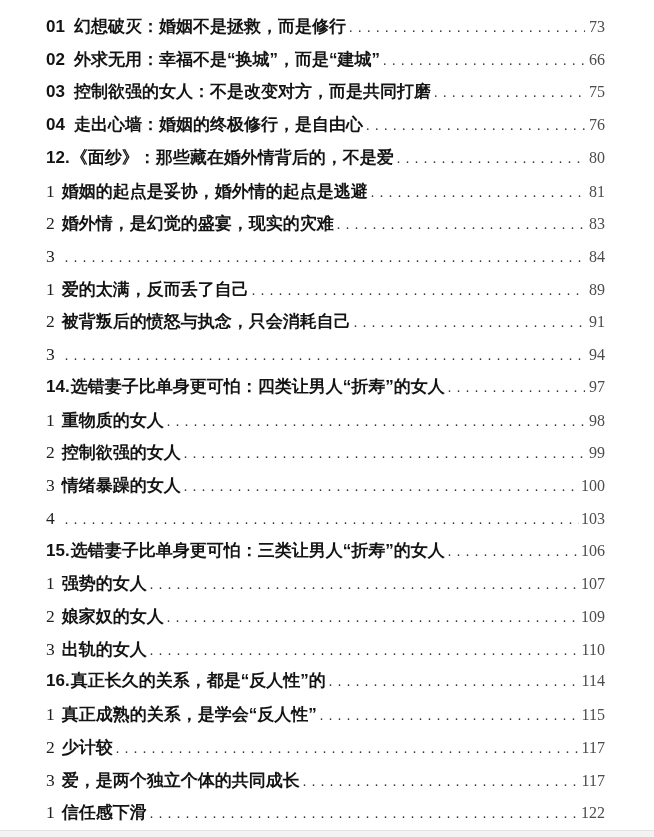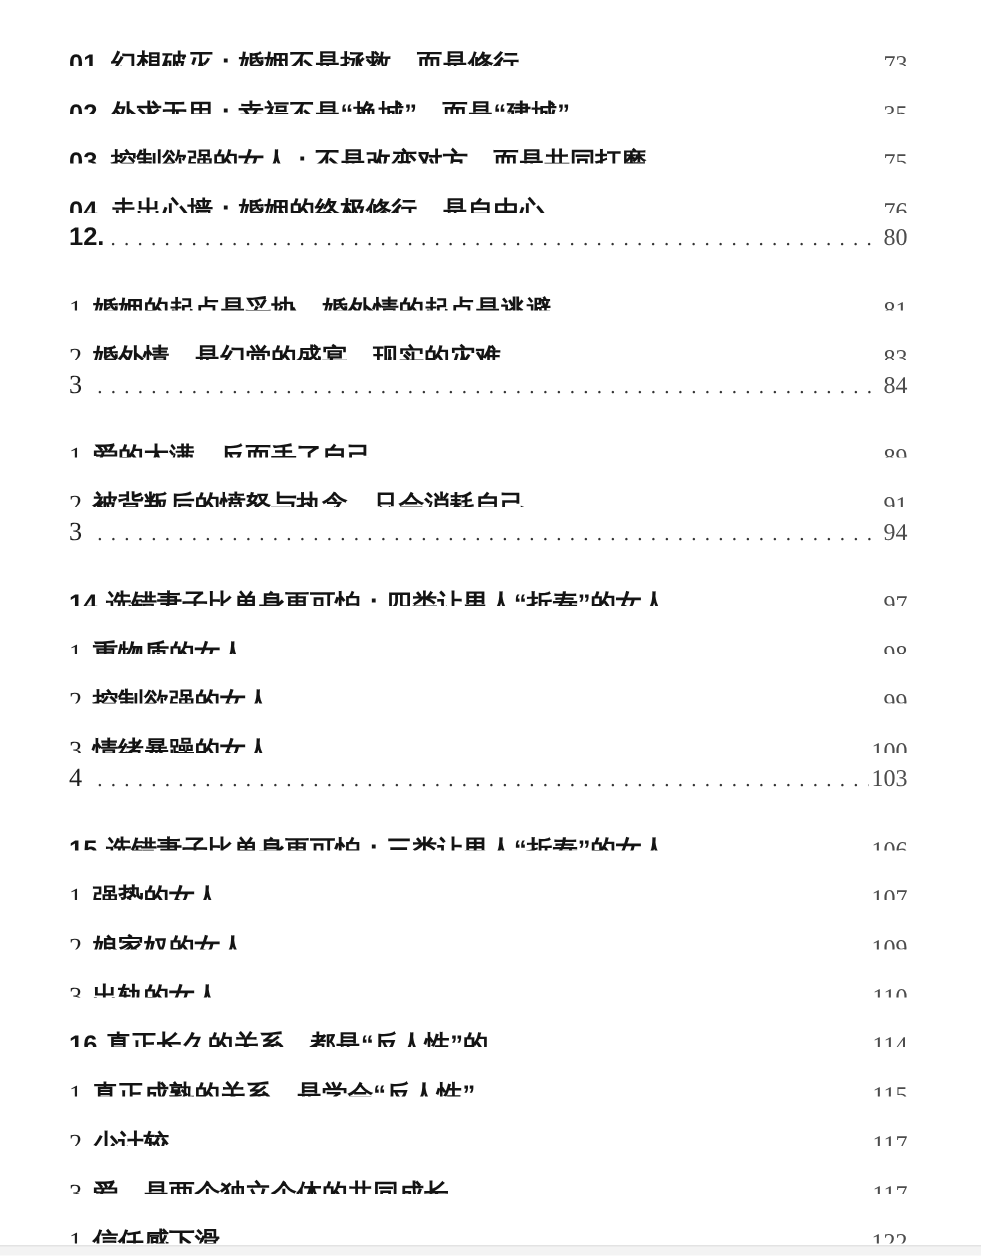--- a/index.html
+++ b/index.html
@@ -51,21 +51,20 @@
     font-size: 17.5px;
     color: #1f1f1f;
     margin-right: 7px;
   }
   .title {
     flex: none;
     font-family: "Liberation Sans", sans-serif;
     font-weight: 700;
     font-size: 17px;
     color: var(--text, #141414);
-    margin-top: 16px;
   }
   .dots {
     flex: 1 1 auto;
     min-width: 8px;
     overflow: hidden;
     margin-left: 3px;
     margin-right: 2px;
     font-family: "Liberation Serif", serif;
     font-size: 14px;
     letter-spacing: 5.5px;
@@ -98,36 +97,37 @@
       <div class="row style-part">
     <span class="num">01</span>
     <span class="title">幻想破灭：婚姻不是拯救，而是修行</span>
     <span class="dots">............................................................................................................................................</span>
     <span class="pagenum">73</span>
   </div>
       <div class="row style-part">
     <span class="num">02</span>
     <span class="title">外求无用：幸福不是“换城”，而是“建城”</span>
     <span class="dots">............................................................................................................................................</span>
-    <span class="pagenum">35</span>
+    <span class="pagenum">66</span>
   </div>
       <div class="row style-part">
     <span class="num">03</span>
     <span class="title">控制欲强的女人：不是改变对方，而是共同打磨</span>
     <span class="dots">............................................................................................................................................</span>
     <span class="pagenum">75</span>
   </div>
       <div class="row style-part">
     <span class="num">04</span>
     <span class="title">走出心墙：婚姻的终极修行，是自由心</span>
     <span class="dots">............................................................................................................................................</span>
     <span class="pagenum">76</span>
   </div>
       <div class="row style-chapter">
     <span class="num">12.</span>
+    <span class="title">《面纱》：那些藏在婚外情背后的，不是爱</span>
     <span class="dots">............................................................................................................................................</span>
     <span class="pagenum">80</span>
   </div>
       <div class="row style-sub">
     <span class="num">1</span>
     <span class="title">婚姻的起点是妥协，婚外情的起点是逃避</span>
     <span class="dots">............................................................................................................................................</span>
     <span class="pagenum">81</span>
   </div>
       <div class="row style-sub">

